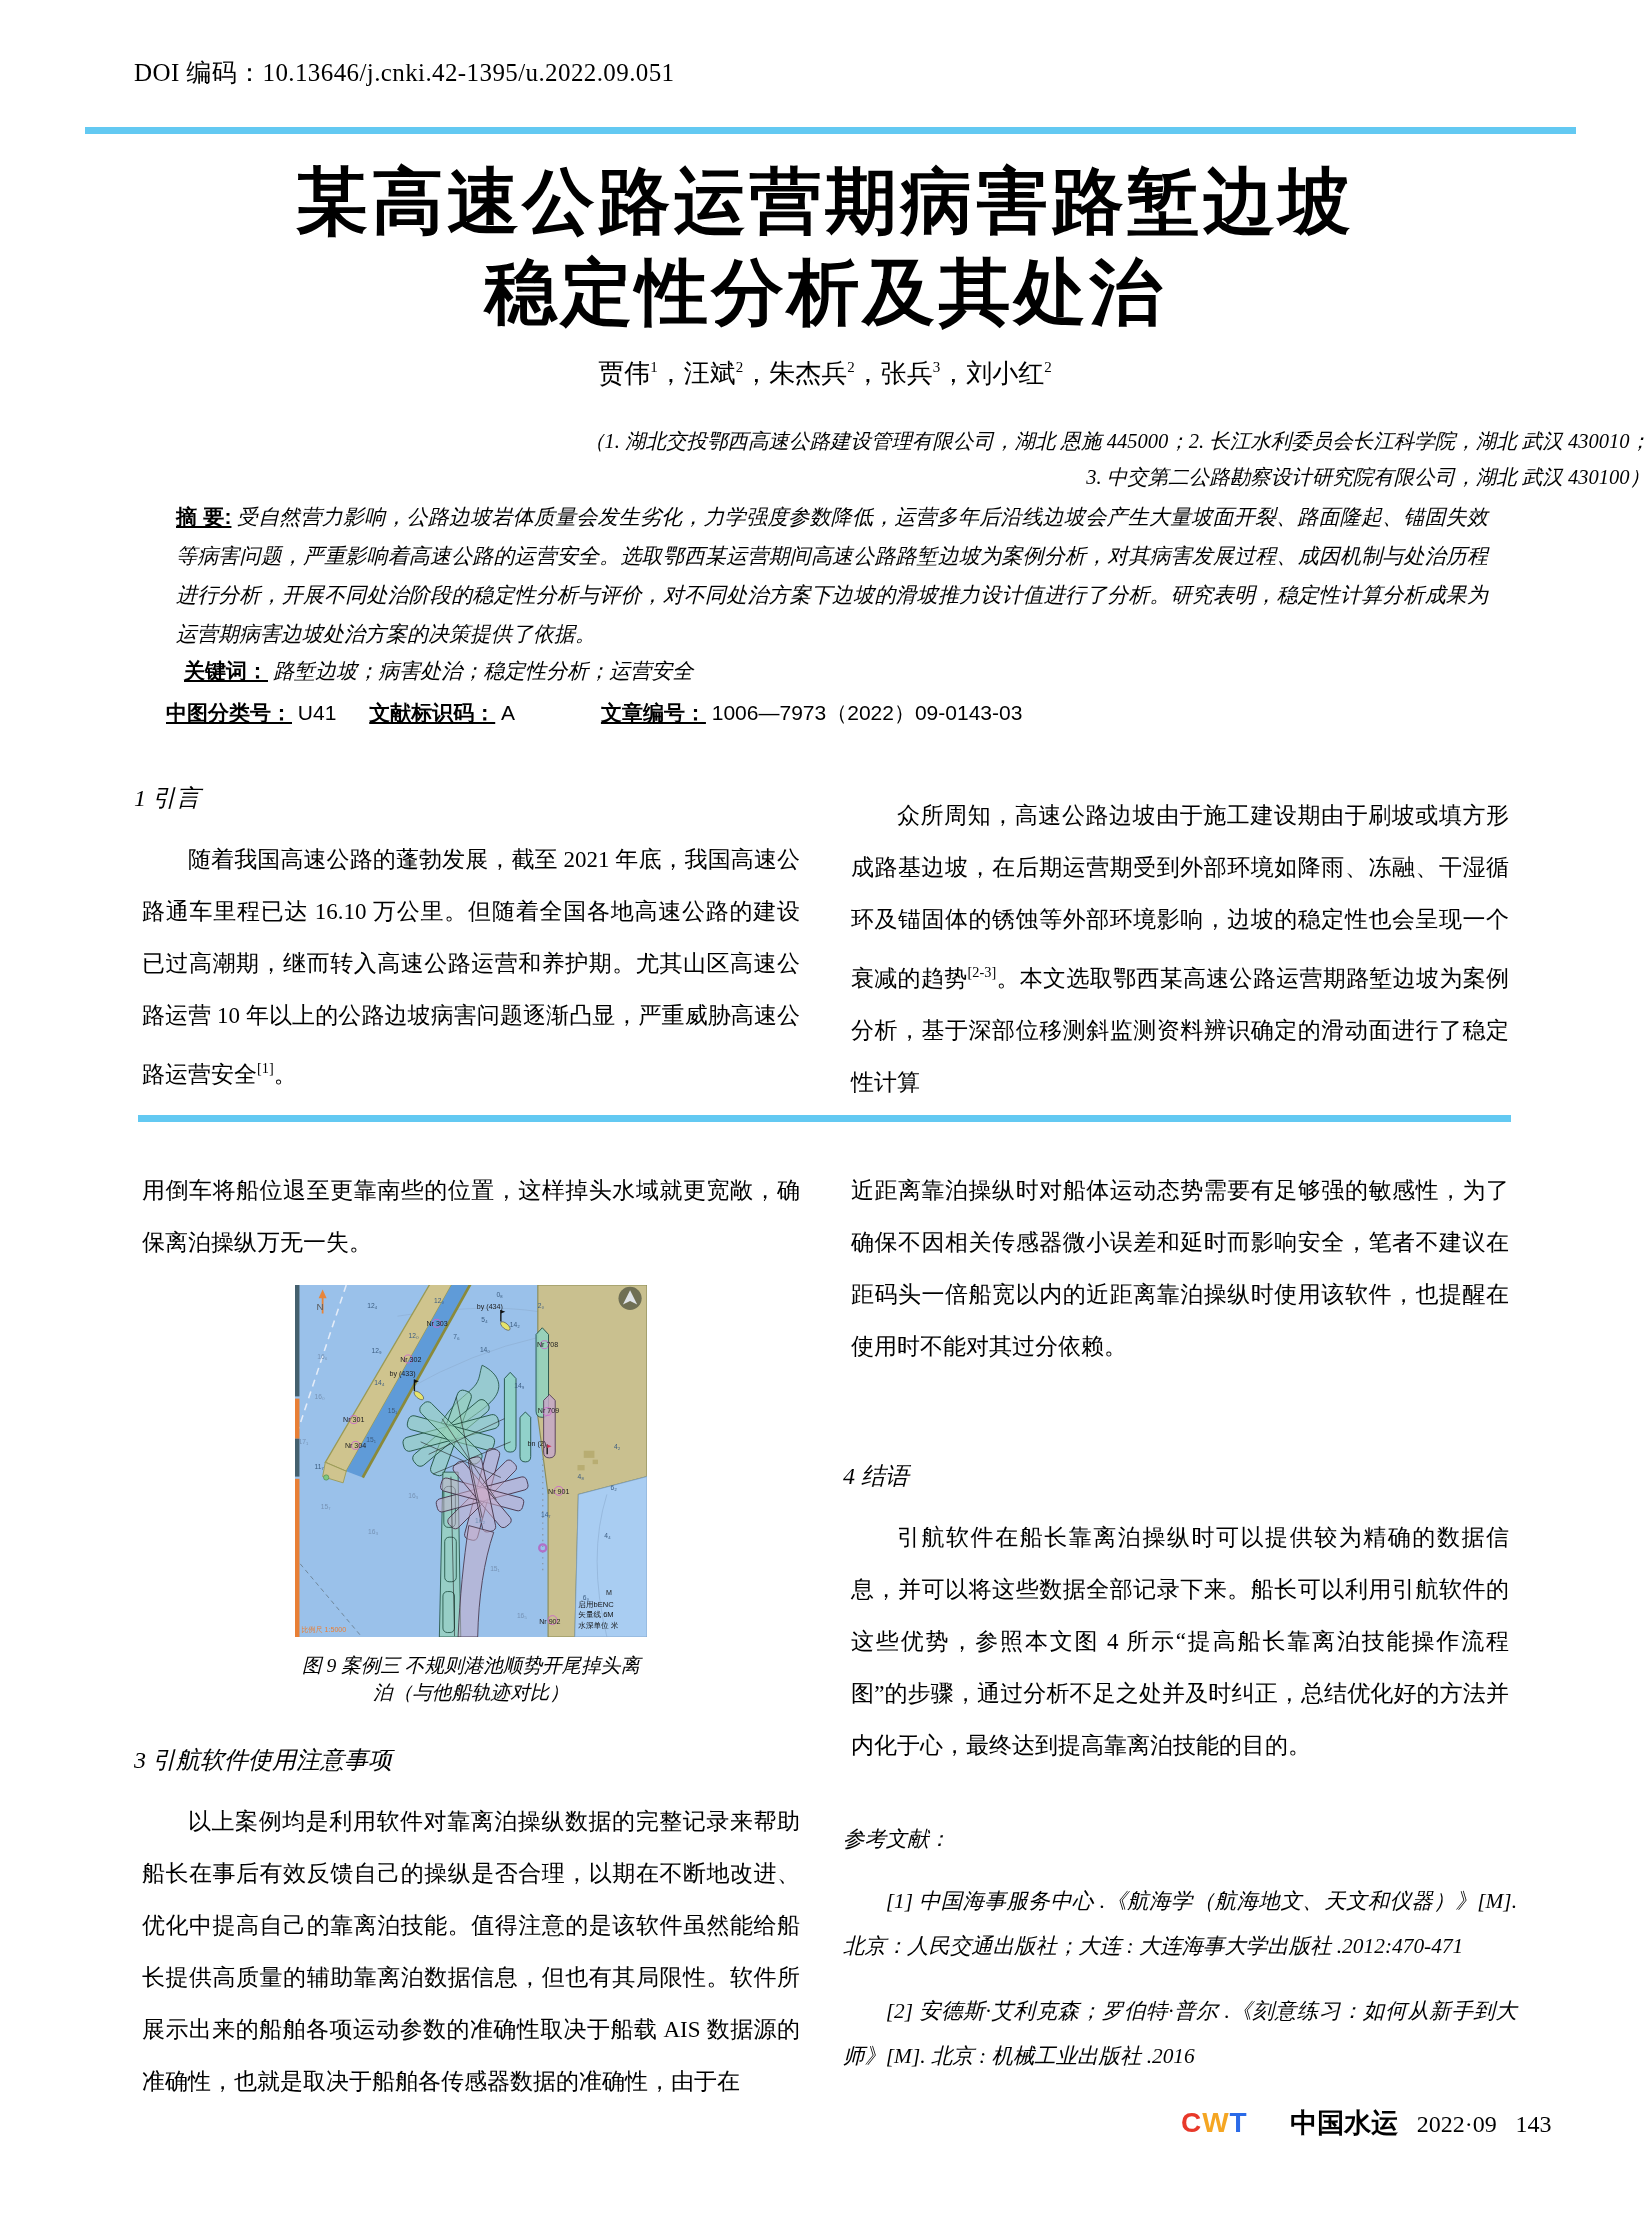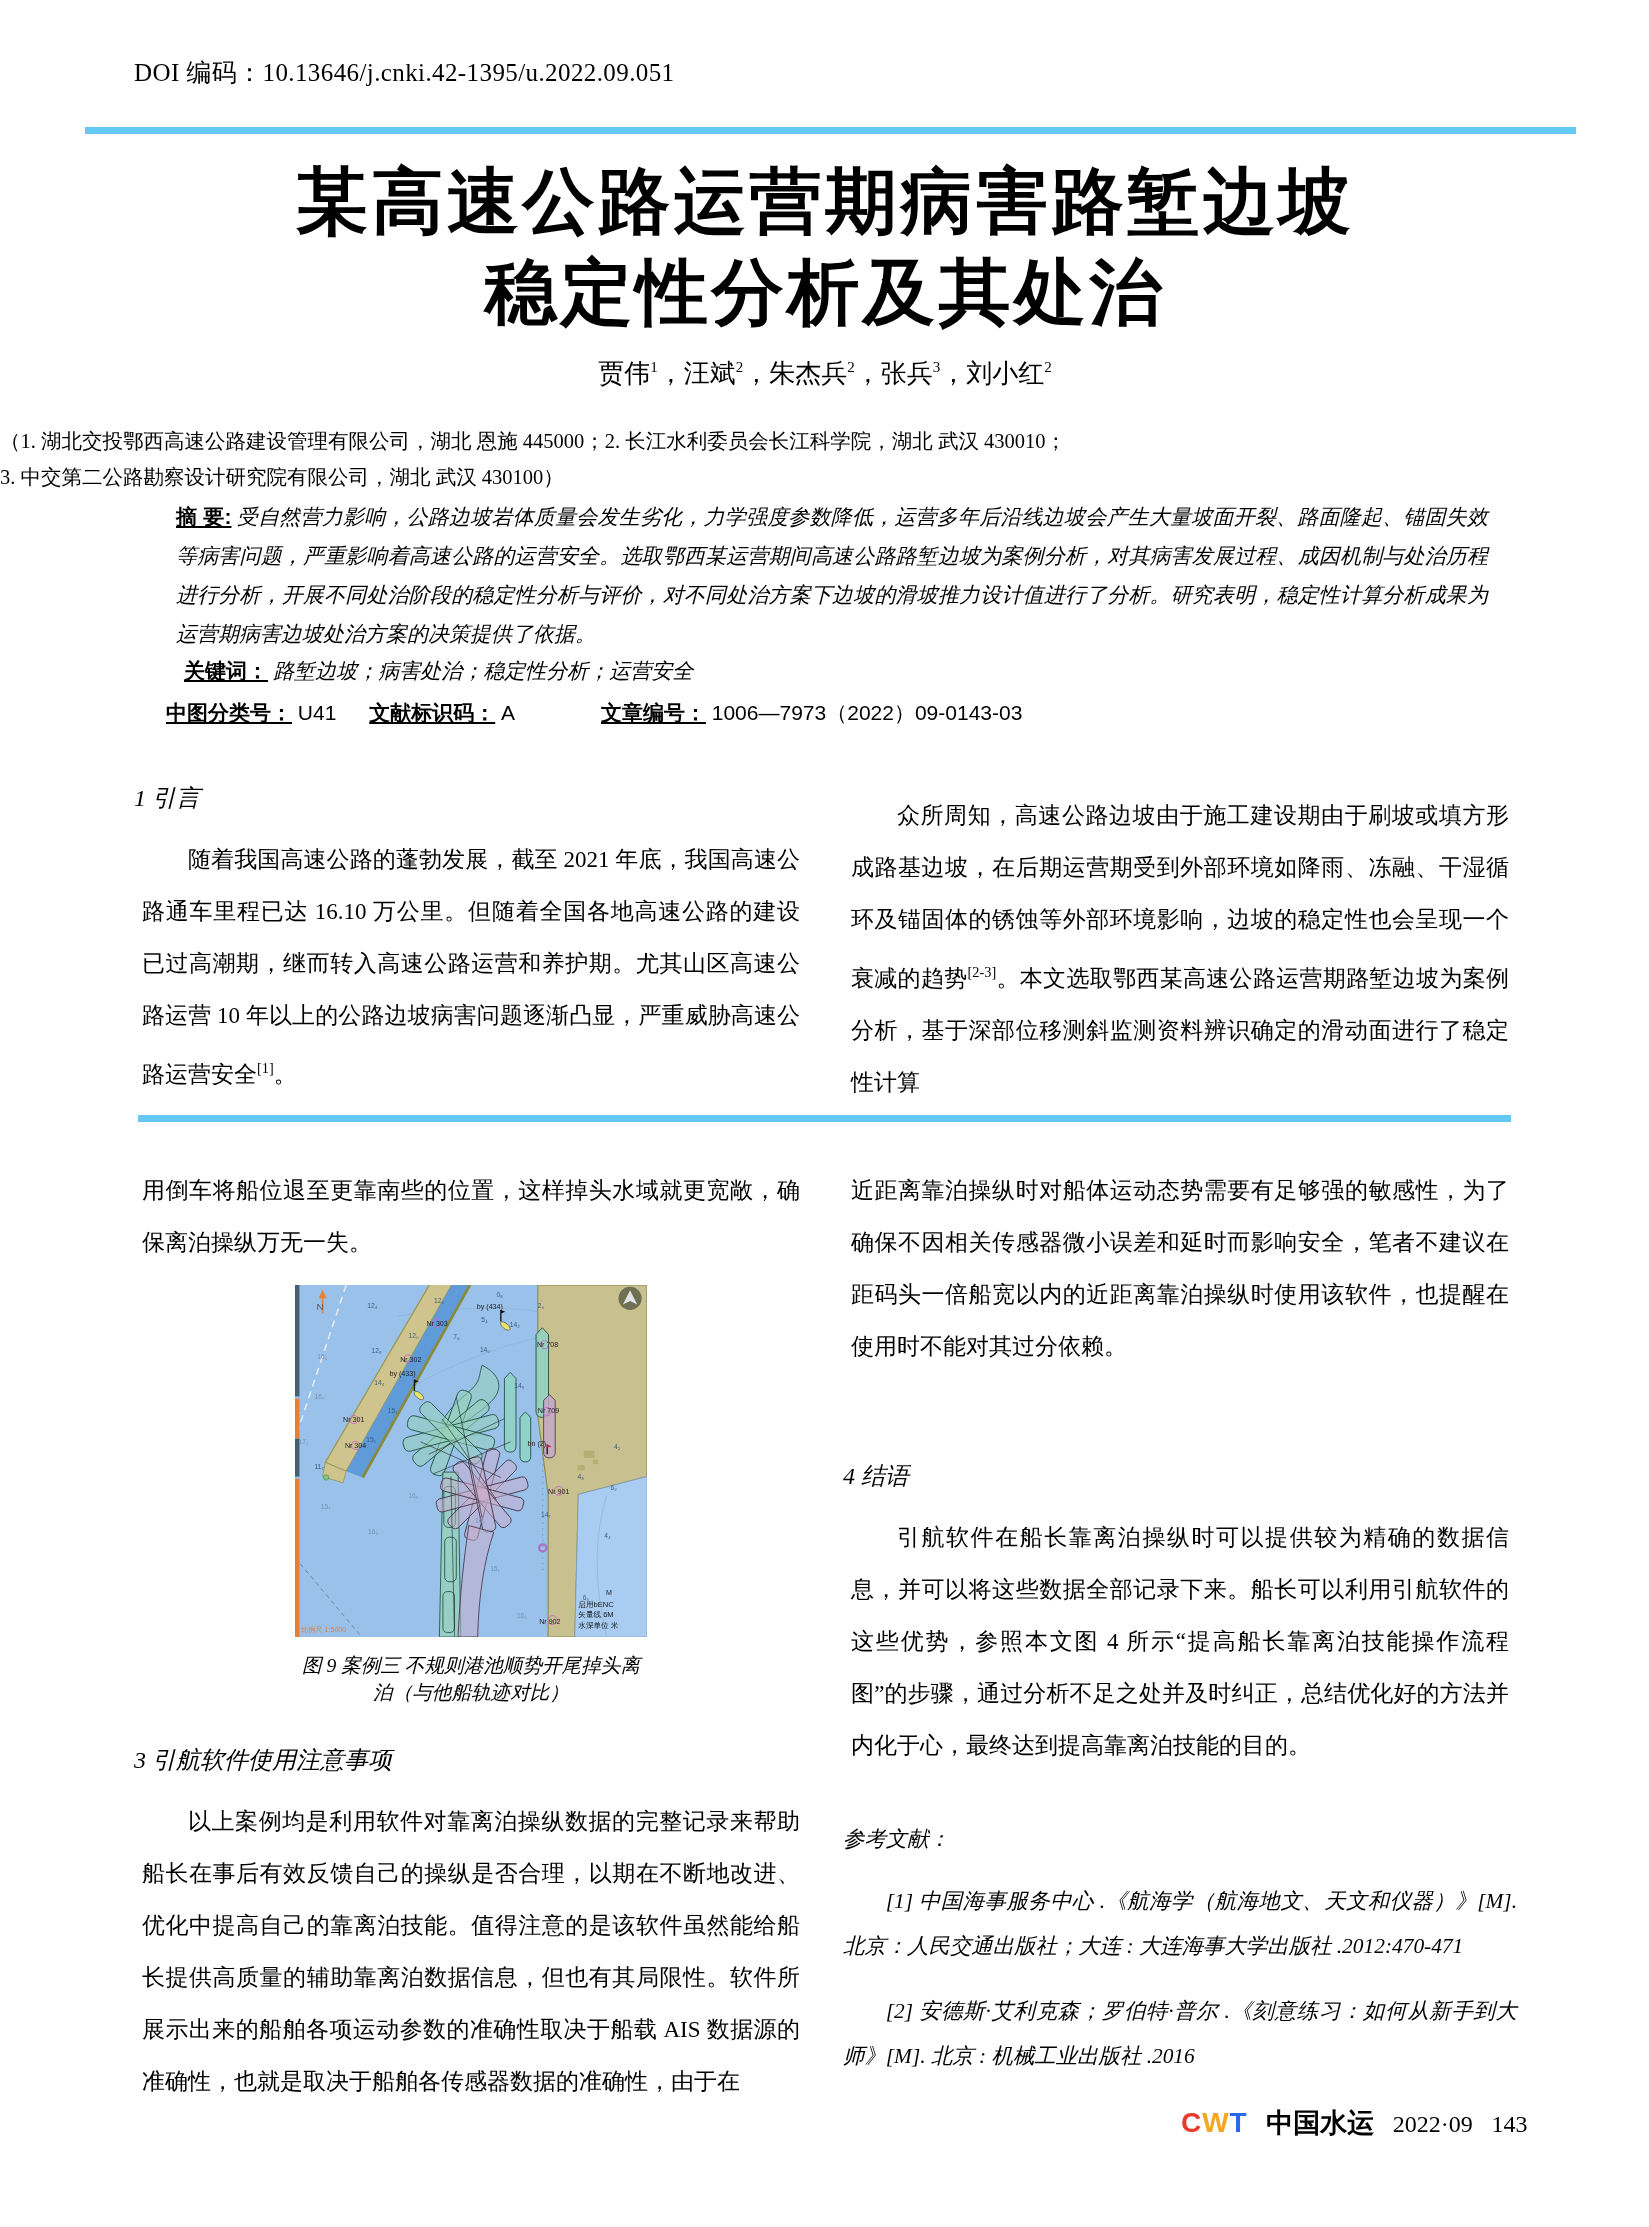--- a/index.html
+++ b/index.html
@@ -9,21 +9,21 @@
   .doi{position:absolute;left:134px;top:56px;font-size:25px;letter-spacing:0.4px;}
 
   .rule{position:absolute;height:6.7px;background:#63c9f2;}
   .rule-top{left:85px;top:127px;width:1491px;}
   .rule-mid{left:138px;top:1115px;width:1373px;}
 
   .title{position:absolute;left:0;top:157px;width:100%;text-align:center;
          font-size:72px;font-weight:900;line-height:91px;letter-spacing:3.6px;}
   .authors{position:absolute;left:0;top:356px;width:100%;text-align:center;font-size:26px;}
   .authors sup{font-size:15px;}
-  .affil{position:absolute;left:0;top:423px;width:100%;text-align:left;font-size:20.5px;line-height:36px;}
+  .affil{position:absolute;left:0;top:423px;width:100%;text-align:right;font-size:20.5px;line-height:36px;font-style:italic;}
 
   .blabel{font-style:normal;font-weight:bold;font-family:"Liberation Sans","DejaVu Sans",sans-serif;text-decoration:underline;}
   .abstract{position:absolute;left:176px;top:497px;width:1312px;font-size:21px;line-height:39px;
             text-align:justify;font-style:italic;}
   .kw{position:absolute;left:184px;top:657px;width:1312px;font-size:21px;font-style:italic;}
   .cls{position:absolute;left:166px;top:699px;width:1312px;font-size:21px;
        font-family:"Liberation Sans","DejaVu Sans",sans-serif;}
   .cls .val{margin-right:27px;}
   .cls .gap{margin-left:53px;}
 
@@ -40,21 +40,21 @@
   .cap{text-align:center;font-size:19.6px;font-style:italic;margin-top:13.4px;}
   .h3x{margin:38px 0 19.6px 0;}
   .h4x{margin:87px 0 19.6px 0;}
   .refh{font-size:21.4px;font-style:italic;margin:52px 0 26px 0;}
   .refp{font-size:21.4px;line-height:45px;text-indent:2em;text-align:justify;
         font-style:italic;margin:0 0 20.5px 0;}
 
   .footer{position:absolute;top:2105px;left:1181px;display:flex;align-items:baseline;gap:18.7px;}
   .cwt{font-family:"Liberation Sans","DejaVu Sans",sans-serif;font-weight:bold;font-size:28px;letter-spacing:0.9px;}
   .cwt .c{color:#e8392a}.cwt .w{color:#f5a623}.cwt .t{color:#2a6ae8}
-  .jname{font-weight:900;font-size:27px;font-family:"Liberation Sans","DejaVu Sans",sans-serif;}
+  .jname{font-weight:900;font-size:27px;font-family:"Liberation Sans","DejaVu Sans",sans-serif;margin-left:24px;}
   .issue,.pageno{font-size:24px;}
 
   
   svg text{font-family:"Liberation Sans","DejaVu Sans",sans-serif;}
   .lbl{font-size:15px;fill:#3c5d80;}
   .lbl-k{font-size:16px;fill:#1e1e1e;}
   .lbl-f{font-size:15px;fill:#7693b5;}
   .lbl-o{font-size:16px;fill:#e87f35;}
   .enc{font-size:17px;fill:#101010;}
   .northN{font-size:22px;fill:#5a5a5a;}

